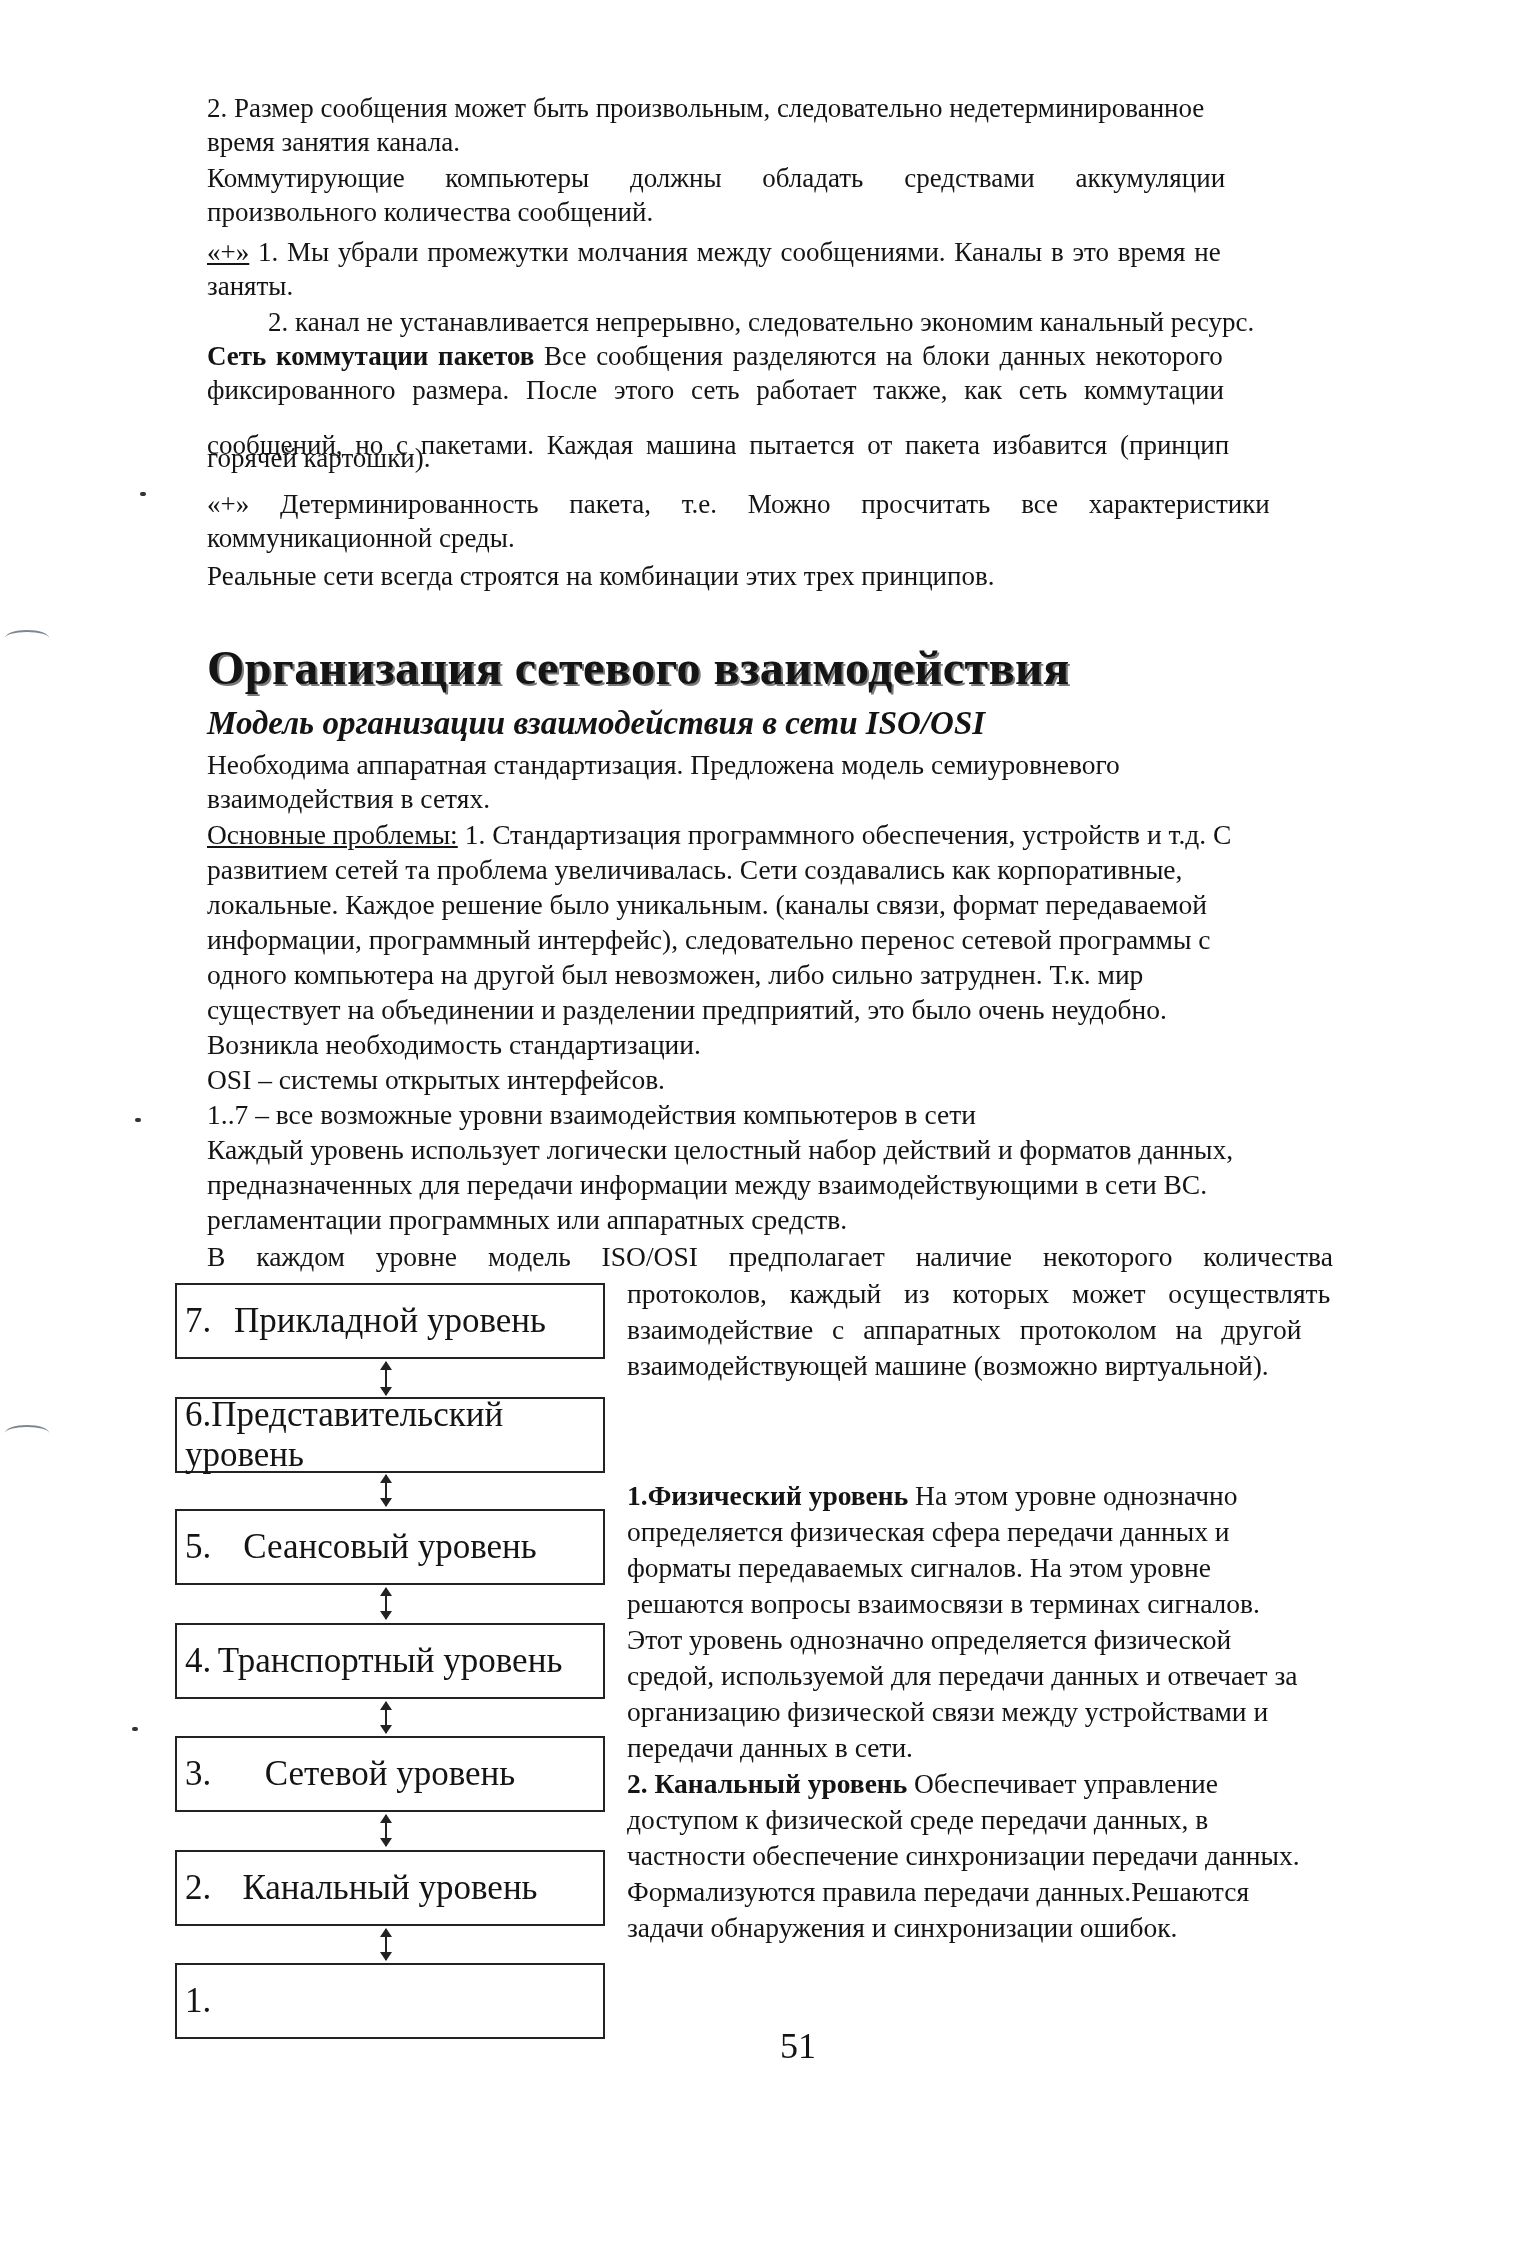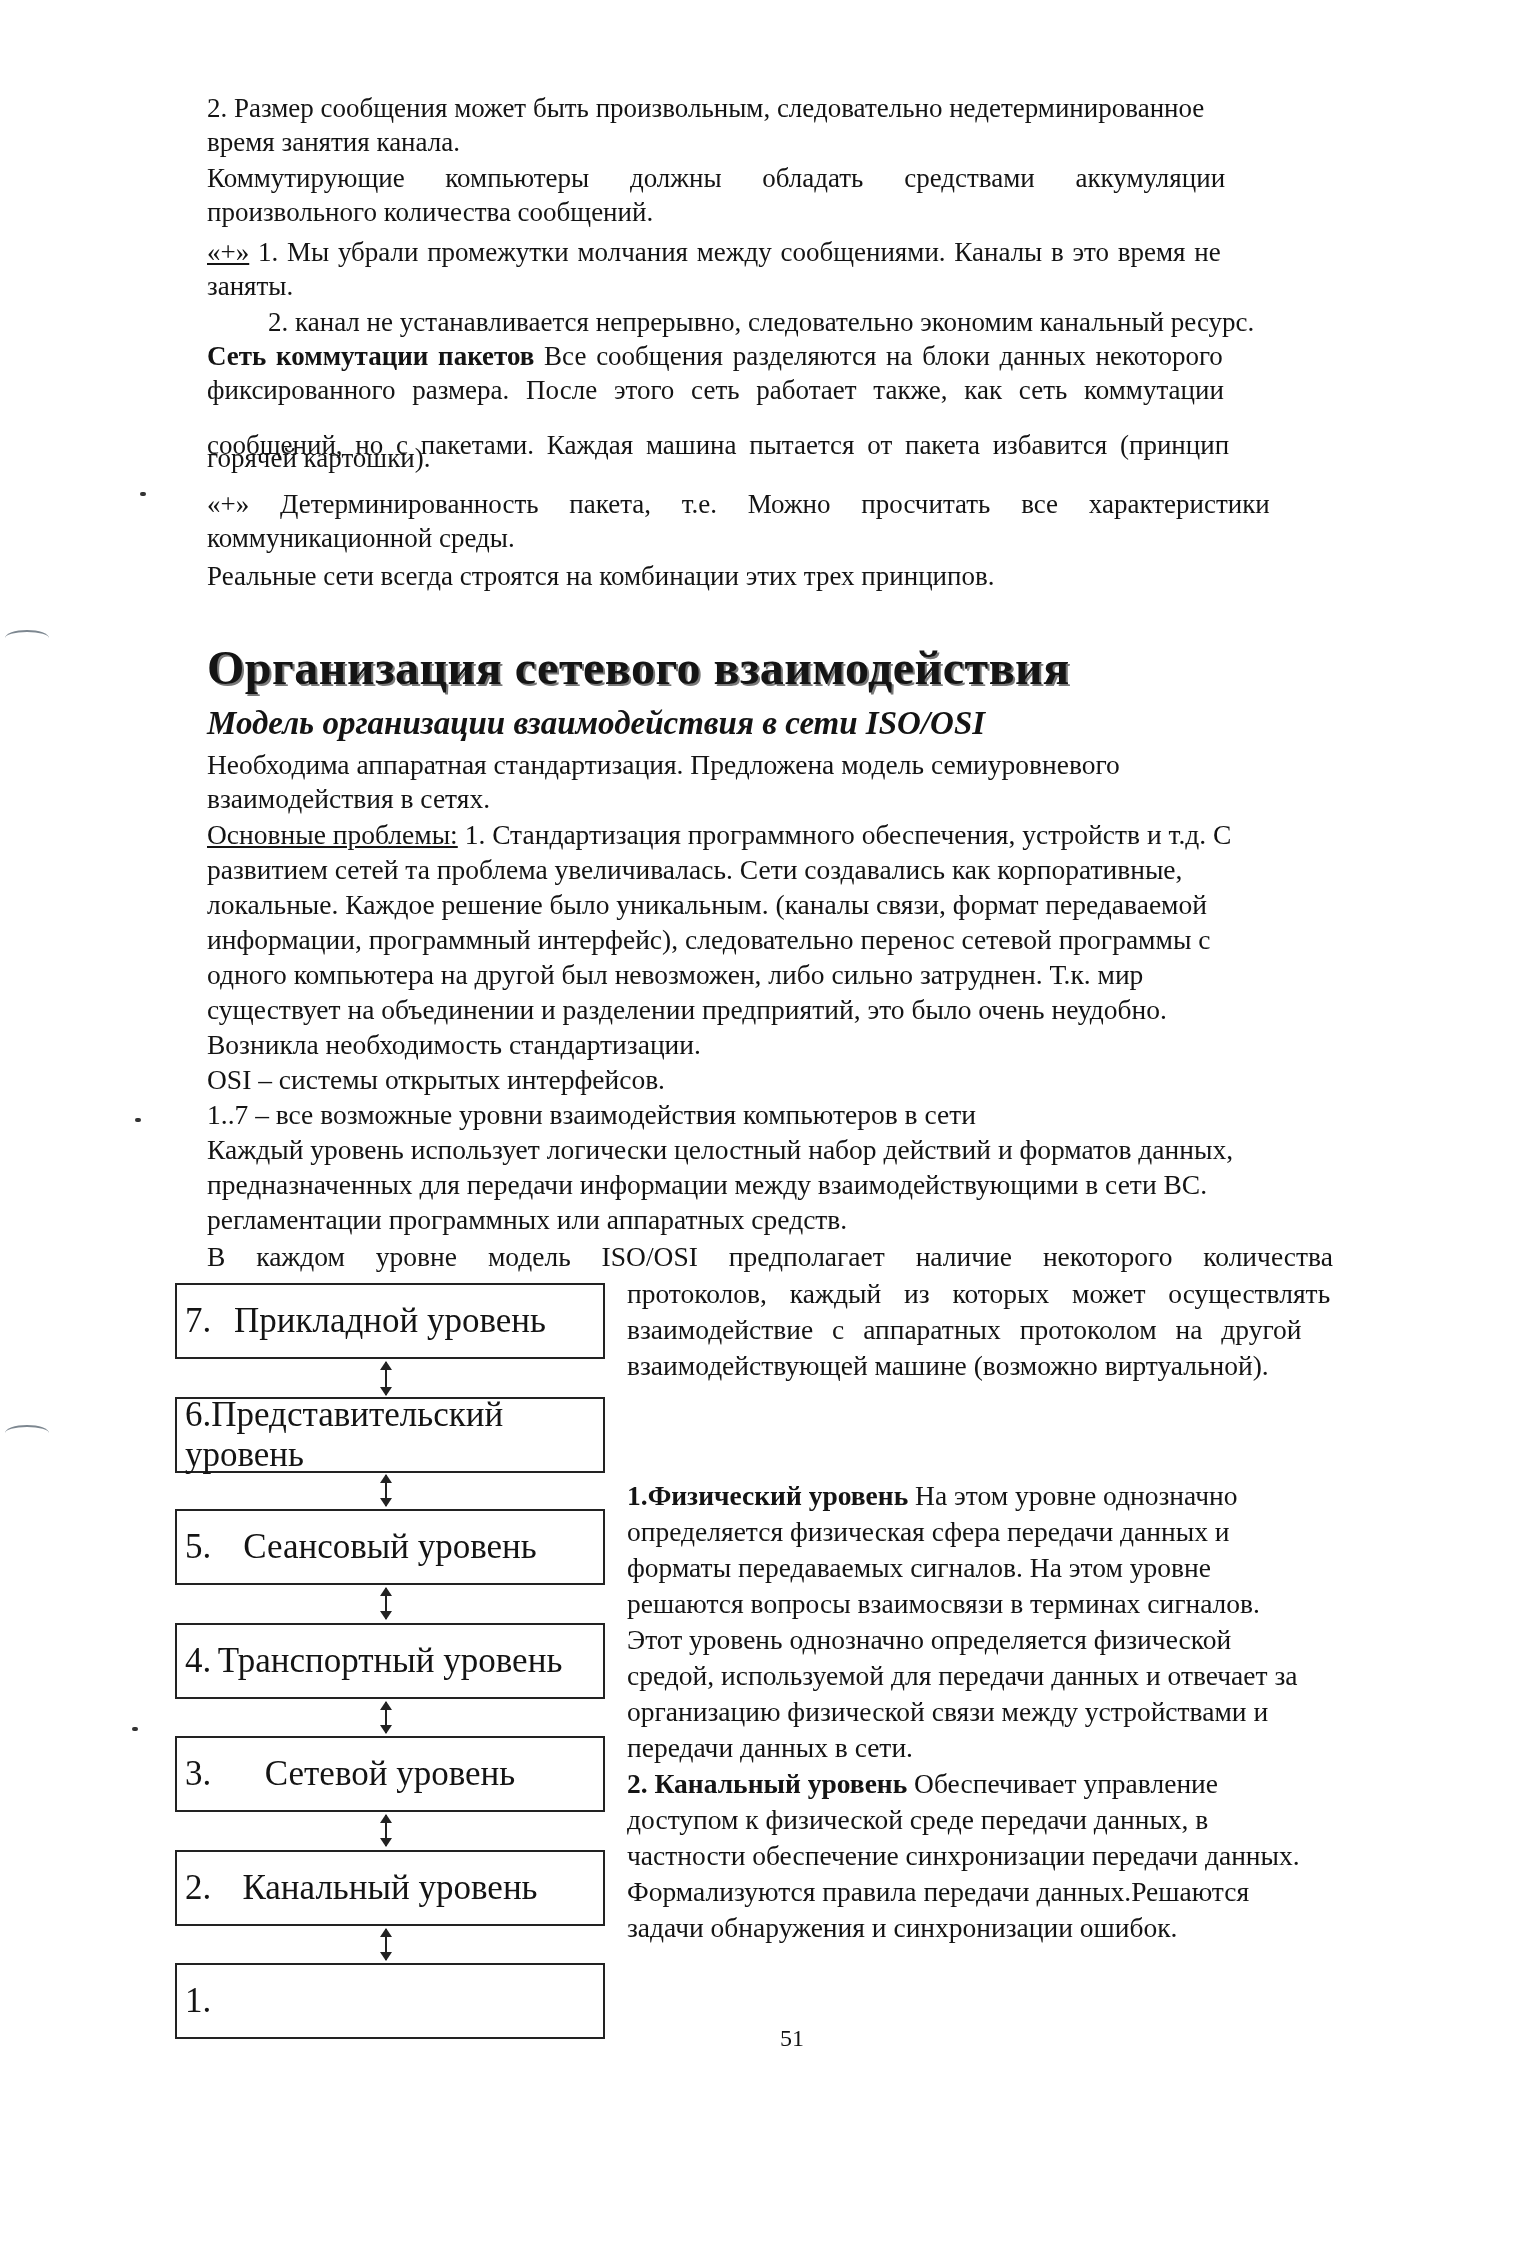--- a/index.html
+++ b/index.html
@@ -19,21 +19,21 @@
   .box .lbl { position:absolute; left:0; right:0; text-align:center; }
   .box.n6 .lbl { left:8px; text-align:left; }
   .arrow { position:absolute; left:385px; width:2px; background:#222; }
   .arrow::before, .arrow::after { content:""; position:absolute; left:-5px; width:0; height:0;
          border-left:6px solid transparent; border-right:6px solid transparent; }
   .arrow::before { top:-1px; border-bottom:9px solid #222; }
   .arrow::after { bottom:-1px; border-top:9px solid #222; }
   .right .ln { font-size:27.5px; line-height:36px; }
   .punch { position:absolute; left:5px; width:44px; height:14px; border-top:2px solid #7d8790; border-radius:50% 50% 0 0; }
   .dot { position:absolute; width:6px; height:4px; background:#333; border-radius:2px; }
-  .pnum { position:absolute; left:780px; top:2025px; font-size:24px; }
+  .pnum { position:absolute; left:780px; top:2025px; font-size:36px; }
 </style>
 </head>
 <body>
 
 <div class="punch" style="top:630px;"></div>
 <div class="punch" style="top:1425px;"></div>
 <div class="dot" style="left:140px; top:492px;"></div>
 <div class="dot" style="left:135px; top:1118px;"></div>
 <div class="dot" style="left:132px; top:1727px;"></div>
 

